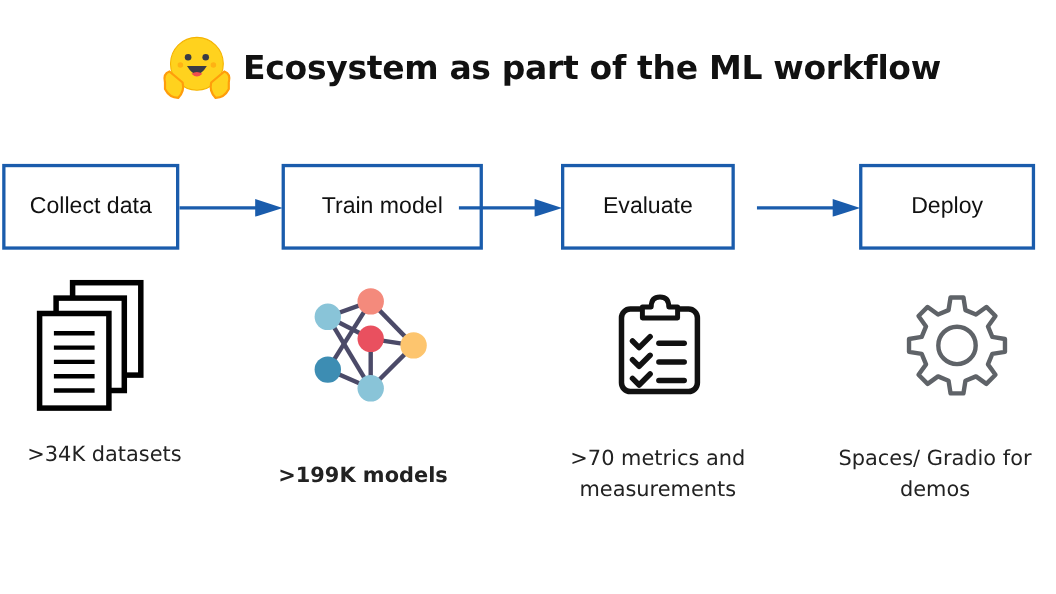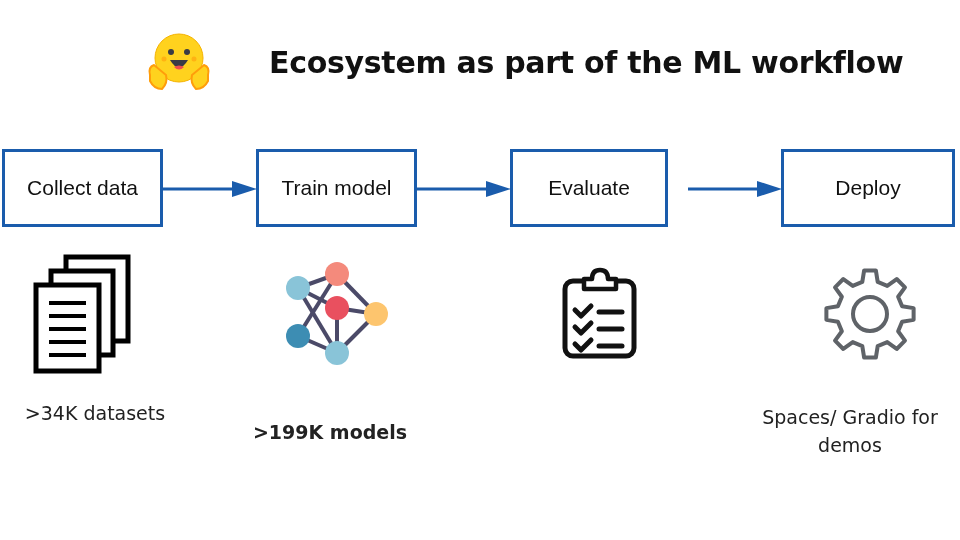--- a/index.html
+++ b/index.html
@@ -1,20 +1,20 @@
 <!DOCTYPE html>
 <html><head>
 <meta charset="utf-8">
 <style>
   html, body { margin: 0; padding: 0; }
   body {
     width: 960px; height: 540px; background: #ffffff; position: relative; overflow: hidden;
     font-family: "Liberation Sans", sans-serif; color: #000;
   }
-  .title-wrap { position: absolute; left: 146px; top: 30px; height: 64px; display: flex; align-items: center; gap: 48px; }
+  .title-wrap { position: absolute; left: 146px; top: 30px; height: 64px; display: flex; align-items: center; }
   .title-wrap svg { width: 66px; height: 62px; }
   .title { font-family: "DejaVu Sans", sans-serif; font-weight: bold; font-size: 30px; margin-left: 9px; letter-spacing: -0.3px; color: #111; }
   .step-box {
     position: absolute; top: 149px; height: 78px; box-sizing: border-box;
     border: 3px solid #1a5cac; background: #fff;
     display: flex; align-items: center; justify-content: center;
     font-size: 21px; color: #111;
   }
   .arrow { position: absolute; top: 181px; height: 16px; }
   .icon { position: absolute; }
@@ -36,23 +36,23 @@
     <path d="M28 36 Q33 41 38 36 Q33 33 28 36 Z" fill="#ef4e4e"></path>
     <circle cx="18" cy="28" r="2.5" fill="#ff9d0b" opacity="0.6"></circle>
     <circle cx="48" cy="28" r="2.5" fill="#ff9d0b" opacity="0.6"></circle>
     <path d="M4 44 Q2 36 8 34 L20 44 Q22 52 16 58 Q8 58 4 50 Z" fill="#ffd21e" stroke="#ff9d0b" stroke-width="2"></path>
     <path d="M62 44 Q64 36 58 34 L46 44 Q44 52 50 58 Q58 58 62 50 Z" fill="#ffd21e" stroke="#ff9d0b" stroke-width="2"></path>
   </svg>
   <div class="title">Ecosystem as part of the ML workflow</div>
 </div>
 
 <div class="step-box" style="left:2px;width:161px;">Collect data</div>
-<div class="step-box" style="left:256px;width:161px;">Train model</div>
+<div class="step-box" style="left:256px;width:183px;">Train model</div>
 <div class="step-box" style="left:510px;width:158px;">Evaluate</div>
-<div class="step-box" style="left:781px;width:174px;">Deploy</div>
+<div class="step-box" style="left:781px;width:160px;">Deploy</div>
 
 <svg class="arrow" style="left:163px;width:94px;" viewBox="0 0 94 16">
   <line x1="0" y1="8" x2="72" y2="8" stroke="#1a5cac" stroke-width="3"></line>
   <polygon points="69,0 94,8 69,16" fill="#1a5cac"></polygon>
 </svg>
 <svg class="arrow" style="left:417px;width:94px;" viewBox="0 0 94 16">
   <line x1="0" y1="8" x2="72" y2="8" stroke="#1a5cac" stroke-width="3"></line>
   <polygon points="69,0 94,8 69,16" fill="#1a5cac"></polygon>
 </svg>
 <svg class="arrow" style="left:688px;width:94px;" viewBox="0 0 94 16">
@@ -111,17 +111,19 @@
   <circle cx="0" cy="0" r="17" fill="none" stroke="#5f6368" stroke-width="4"></circle>
 </svg>
 
 <div class="caption" style="left:0px;top:399px;width:190px;">
   <div>&gt;34K datasets</div>
 </div>
 <div class="caption" style="left:235px;top:418px;width:190px;font-weight:bold;">
   <div>&gt;199K models</div>
 </div>
 <div class="caption" style="left:478px;top:403px;width:240px;">
+  <div>&gt;70 metrics and</div>
+  <div>measurements</div>
 </div>
 <div class="caption" style="left:735px;top:403px;width:270px;margin-left:-20px;">
   <div>Spaces/ Gradio for</div>
   <div>demos</div>
 </div>
 
 </body></html>

